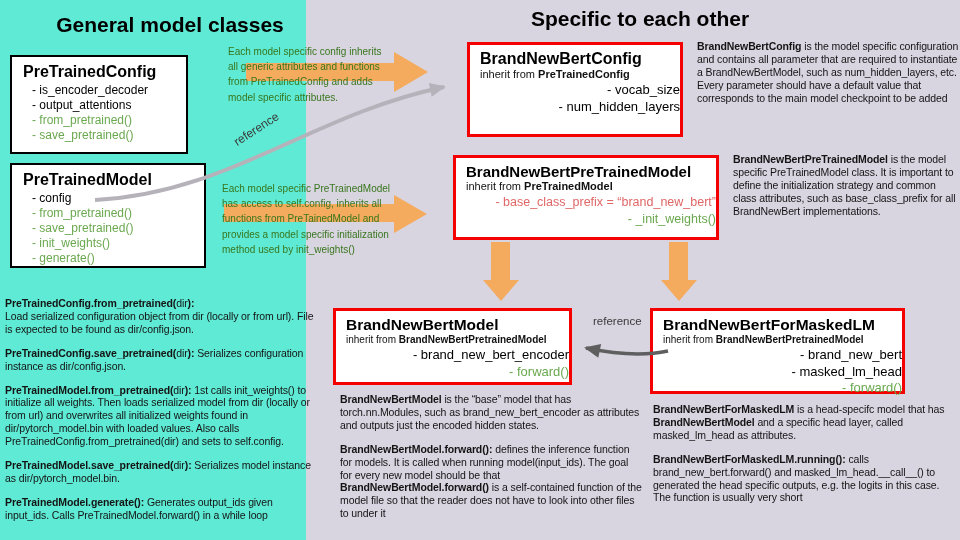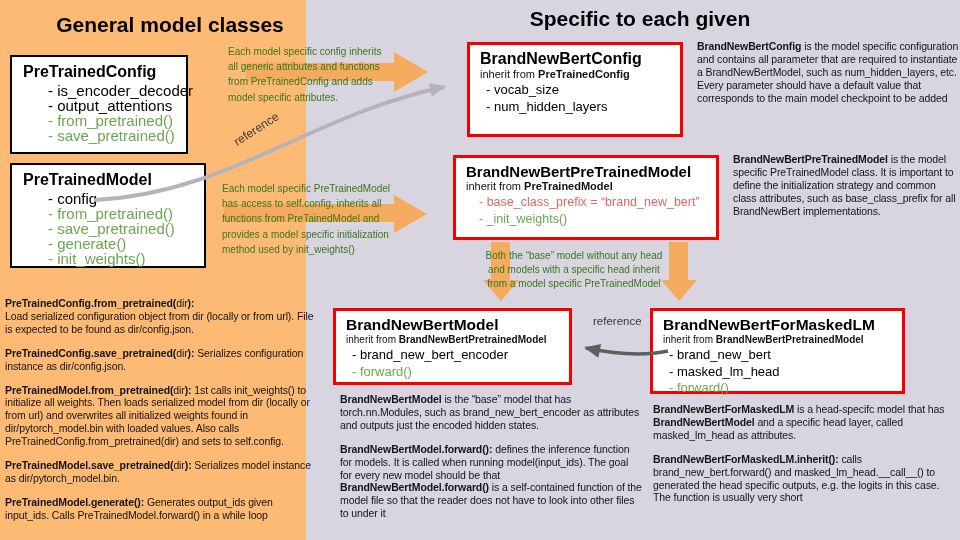--- a/index.html
+++ b/index.html
@@ -1,38 +1,38 @@
 <!DOCTYPE html>
 <html style="--lavender: #d8d4e0; --red-border: #f40000; --annotation-green: #38761d; --method-green: #6aa84f; --salmon: #e06666; --orange: #f5ab5e; --gray-arrow: #b5b2ba; --dark-arrow: #5f5f5f;"><head>
 <meta charset="utf-8">
 <style>
   html,body{margin:0;padding:0;background:#fff;}
-  .canvas{position:relative;width:960px;height:540px;overflow:hidden;background:#fdba74;
+  .canvas{position:relative;width:960px;height:540px;overflow:hidden;background:#5eead4;
           font-family:"Liberation Sans","DejaVu Sans",sans-serif;color:#111;}
   #panel{position:absolute;left:306px;top:0;width:654px;height:540px;background:var(--lavender,#d8d4e0);}
   .hdr{position:absolute;font-weight:700;font-size:21px;text-align:center;color:#000;}
   #hdr-left{left:20px;top:13px;width:300px;}
   #hdr-right{left:440px;top:7px;width:400px;}
 
   
   .clsbox{position:absolute;background:#fff;box-sizing:border-box;z-index:1;}
   .g-box{border:2px solid #000;}
   .r-box{border:3px solid var(--red-border,#ff0000);}
   .cls-title{font-weight:700;color:#000;white-space:nowrap;}
   .g-box .cls-title{font-size:16px;padding:6px 0 2px 11px;}
   .r-box .cls-title{padding:5px 0 0 10px;}
   #box-bnbc .cls-title{font-size:16px;}
   #box-bnbp .cls-title{font-size:15px;}
   #box-bnbm .cls-title{font-size:15.5px;}
   #box-bnbf .cls-title{font-size:15.5px;}
   .inherit{font-size:11px;padding:0 4px 2px 10px;white-space:nowrap;}
   #box-bnbm .inherit,#box-bnbf .inherit{font-size:10px;}
   .inherit .b{font-weight:700;}
-  .member{font-size:15px;line-height:15px;padding-left:36px;white-space:nowrap;color:#000;}
-  .r-box .member{font-size:13px;line-height:16.5px;padding-left:16px;}
+  .member{font-size:12px;line-height:15px;padding-left:20px;white-space:nowrap;color:#000;}
+  .r-box .member{font-size:13px;line-height:16.5px;padding-left:16px;text-align:right;}
   #box-bnbp .member{font-size:12.5px;padding-left:23px;}
   .m-g{color:var(--method-green,#6aa84f);}
   .m-s{color:var(--salmon,#e06666);}
   #box-ptc{left:10px;top:55px;width:178px;height:99px;}
   #box-ptm{left:10px;top:163px;width:196px;height:105px;}
   #box-bnbc{left:467px;top:42px;width:216px;height:95px;}
   #box-bnbp{left:453px;top:155px;width:266px;height:85px;}
   #box-bnbm{left:333px;top:308px;width:239px;height:77px;}
   #box-bnbf{left:650px;top:308px;width:255px;height:86px;}
 
@@ -67,39 +67,39 @@
   #col-mid{left:340px;top:393px;width:302px;}
   #col-right{left:653px;top:403px;width:292px;}
 </style>
 </head>
 <body>
 
 <div class="canvas">
   <div id="panel"></div>
 
   <div class="hdr" id="hdr-left">General model classes</div>
-  <div class="hdr" id="hdr-right">Specific to each given</div>
+  <div class="hdr" id="hdr-right">Specific to each other</div>
 
   <div class="clsbox g-box" id="box-ptc">
     <div class="cls-title">PreTrainedConfig</div>
     <div>
         <div class="member">- is_encoder_decoder</div>
         <div class="member">- output_attentions</div>
         <div class="member m-g">- from_pretrained()</div>
         <div class="member m-g">- save_pretrained()</div>
       </div>
   </div>
   <div class="clsbox g-box" id="box-ptm">
     <div class="cls-title">PreTrainedModel</div>
     <div>
         <div class="member">- config</div>
         <div class="member m-g">- from_pretrained()</div>
         <div class="member m-g">- save_pretrained()</div>
+        <div class="member m-g">- init_weights()</div>
         <div class="member m-g">- generate()</div>
-        <div class="member m-g">- init_weights()</div>
       </div>
   </div>
 
   <div class="clsbox r-box" id="box-bnbc">
     <div class="cls-title">BrandNewBertConfig</div>
     <div class="inherit"><span>inherit from </span><span class="b">PreTrainedConfig</span></div>
     <div>
         <div class="member">- vocab_size</div>
         <div class="member">- num_hidden_layers</div>
       </div>
@@ -161,23 +161,20 @@
 
   <div class="annot" id="annot-a">Each model specific config inherits
 all generic attributes and functions
 from PreTrainedConfig and adds
 model specific attributes.</div>
   <div class="annot" id="annot-b">Each model specific PreTrainedModel
 has access to self.config, inherits all
 functions from PreTainedModel and
 provides a model specific initialization
 method used by init_weights()</div>
-  <div class="annot" id="annot-c">Both the “base” model without any head
-and models with a specific head inherit
-from a model specific PreTrainedModel</div>
 
   <div class="ref-label" id="ref-1">reference</div>
   <div class="ref-label" id="ref-2">reference</div>
 
   <div class="col" id="col-left">
     <p class="para"><span class="b">PreTrainedConfig.from_pretrained(</span><span>dir</span><span class="b">):</span><span>
 Load serialized configuration object from dir (locally or from url). File is expected to be found as dir/config.json.</span></p>
     <p class="para"><span class="b">PreTrainedConfig.save_pretrained(</span><span>dir</span><span class="b">):</span><span> Serializes configuration instance as dir/config.json.</span></p>
     <p class="para"><span class="b">PreTrainedModel.from_pretrained(</span><span>dir</span><span class="b">):</span><span> 1st calls init_weights() to initialize all weights. Then loads serialized model from dir (locally or from url) and overwrites all initialized weights found in dir/pytorch_model.bin with loaded values. Also calls PreTrainedConfig.from_pretrained(dir) and sets to self.config.</span></p>
     <p class="para"><span class="b">PreTrainedModel.save_pretrained(</span><span>dir</span><span class="b">):</span><span> Serializes model instance as dir/pytorch_model.bin.</span></p>
@@ -187,15 +184,15 @@
   <p class="para" id="p-config"><span class="b">BrandNewBertConfig</span><span> is the model specific configuration and contains all parameter that are required to instantiate a BrandNewBertModel, such as </span><span class="i">num_hidden_layers</span><span>, etc. Every parameter should have a default value that corresponds to the main model checkpoint to be added</span></p>
   <p class="para" id="p-ptm-desc"><span class="b">BrandNewBertPreTrainedModel</span><span> is the model specific PreTrainedModel class. It is important to define the initialization strategy and common class attributes, such as </span><span class="i">base_class_prefix</span><span> for all BrandNewBert implementations.</span></p>
 
   <div class="col" id="col-mid">
     <p class="para"><span class="b">BrandNewBertModel</span><span> is the “base” model that has torch.nn.Modules, such as </span><span class="i">brand_new_bert_encoder</span><span> as attributes and outputs just the encoded hidden states.</span></p>
     <p class="para"><span class="b">BrandNewBertModel.forward():</span><span> defines the inference function for models. It is called when running </span><span class="i">model(input_ids)</span><span>. The goal for every new model should be that </span><span class="b">BrandNewBertModel.forward()</span><span> is a self-contained function of the model file so that the reader does not have to look into other files to under it</span></p>
   </div>
 
   <div class="col" id="col-right">
     <p class="para"><span class="b">BrandNewBertForMaskedLM</span><span> is a head-specifc model that has </span><span class="b">BrandNewBertModel</span><span> and a specific head layer, called </span><span class="i">masked_lm_head</span><span> as attributes.</span></p>
-    <p class="para"><span class="b">BrandNewBertForMaskedLM.inherit():</span><span> calls </span><span class="i">brand_new_bert.forward()</span><span> and </span><span class="i">masked_lm_head.__call__()</span><span> to generated the head specific outputs, e.g. the logits in this case. The function is usually very short</span></p>
+    <p class="para"><span class="b">BrandNewBertForMaskedLM.running():</span><span> calls </span><span class="i">brand_new_bert.forward()</span><span> and </span><span class="i">masked_lm_head.__call__()</span><span> to generated the head specific outputs, e.g. the logits in this case. The function is usually very short</span></p>
   </div>
 </div>
 
 </body></html>

